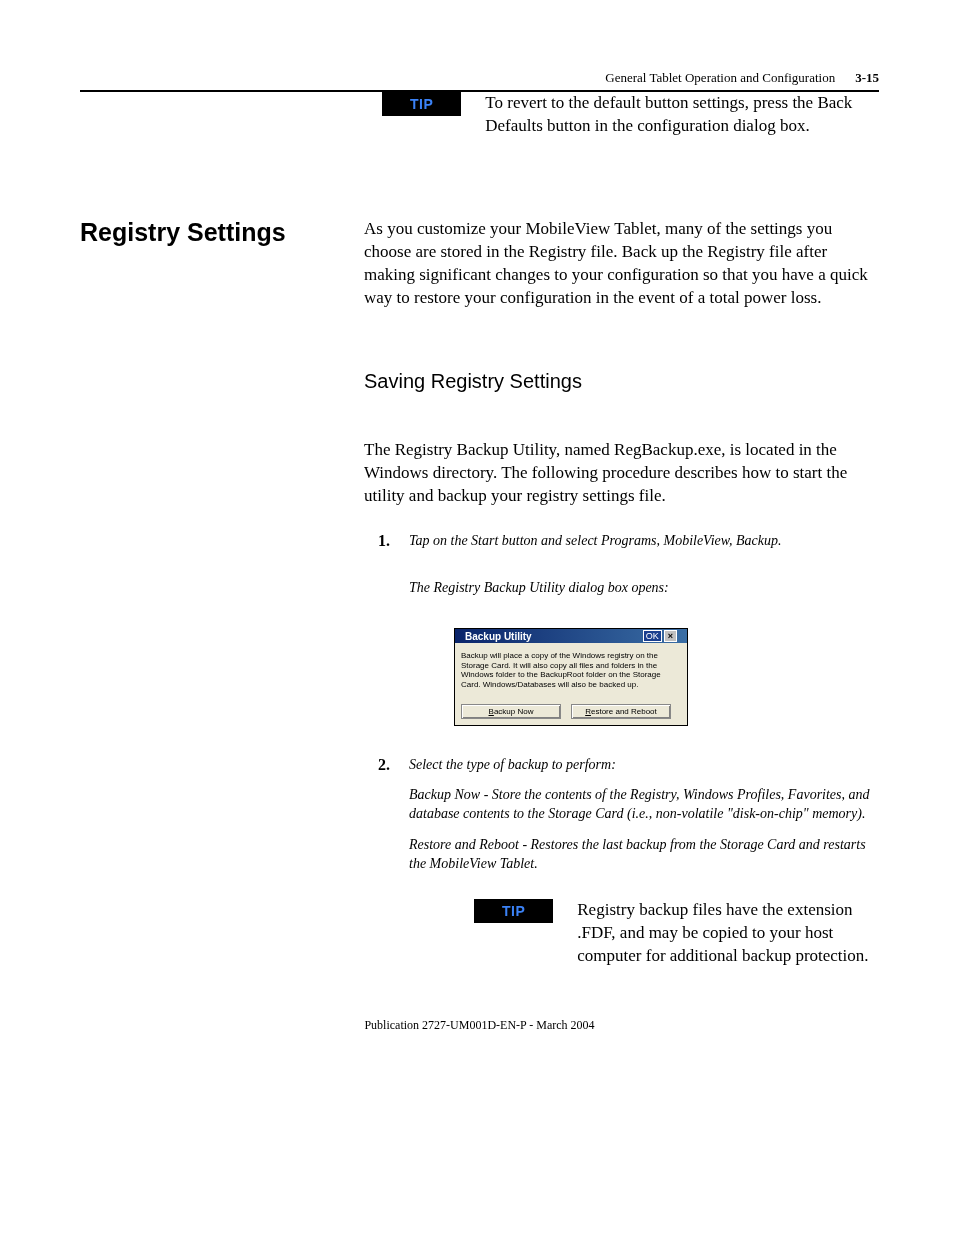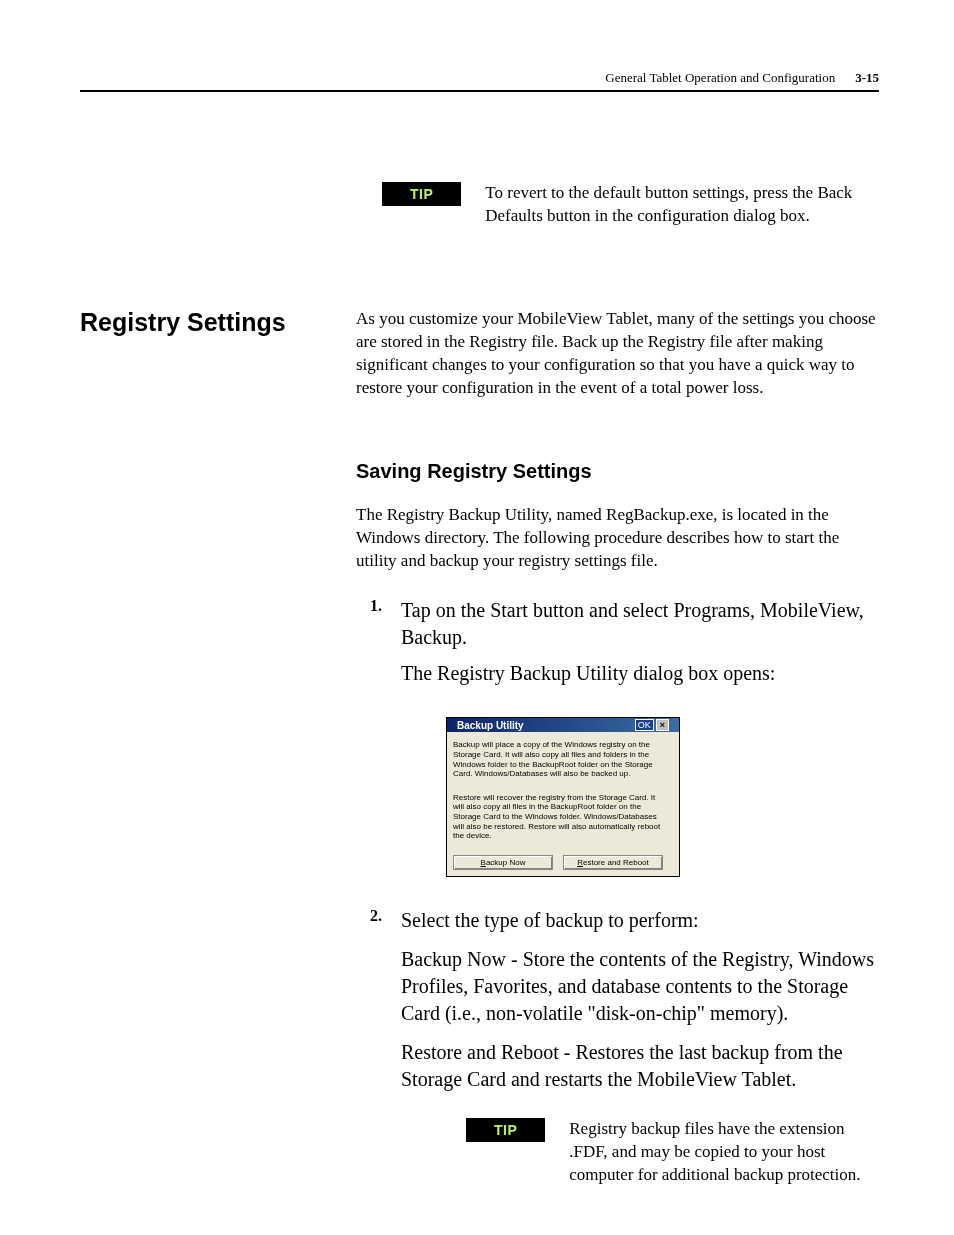--- a/index.html
+++ b/index.html
@@ -14,70 +14,69 @@
   .page {
     padding: 70px 75px 40px 80px;
     box-sizing: border-box;
   }
   .header-row {
     display: flex;
     justify-content: flex-end;
     align-items: baseline;
     padding-bottom: 4px;
     border-bottom: 2px solid #000;
-    margin-bottom: 90px;
   }
   .header-text {
     font-size: 13px;
   }
   .header-page {
     font-size: 13px;
     font-weight: bold;
     margin-left: 20px;
   }
   .footer {
     text-align: center;
     font-size: 12px;
     margin-top: 30px;
   }
   .tip-badge {
     background: #000;
-    color: #bef264;
+    color: #3b82f6;
     font-family: Arial, Helvetica, sans-serif;
     font-weight: bold;
     font-size: 14px;
     padding: 4px 28px;
     letter-spacing: 0.5px;
     flex-shrink: 0;
   }
   .section {
     display: flex;
     align-items: flex-start;
-    gap: 16px;
+    gap: 24px;
     margin-top: 80px;
   }
   .section-left {
     width: 260px;
     flex-shrink: 0;
   }
   .section-title {
     font-family: "Arial Narrow", Arial, sans-serif;
     font-weight: bold;
     font-size: 25px;
     letter-spacing: 0px;
   }
   .section-right {
     flex: 1;
   }
   .sub-title {
     font-family: "Arial Narrow", Arial, sans-serif;
-    font-weight: bold;
+    font-weight: normal;
     font-size: 20px;
     margin-top: 60px;
-    margin-bottom: 21px;
+    margin-bottom: 46px;
   }
   .body-text {
     font-size: 17px;
     line-height: 1.35;
   }
   ol.steps {
     list-style: none;
     padding: 0;
     margin: 25px 0 0 0;
   }
@@ -86,22 +85,23 @@
     padding-left: 45px;
     margin-bottom: 20px;
   }
   ol.steps > li > .num {
     position: absolute;
     left: 14px;
     font-weight: bold;
     font-size: 16px;
   }
   .step-body {
-    font-size: 20px;
+    font-size: 14px;
     line-height: 1.35;
+    font-style: italic;
   }
   .dialog-wrap {
     margin: 30px 0 30px 45px;
   }
   .dialog {
     width: 232px;
     border: 1px solid #000;
     font-family: Tahoma, Arial, sans-serif;
     font-size: 9px;
     background: #ece9d8;
@@ -199,32 +199,31 @@
     <div class="section-right">
       <div class="body-text">As you customize your MobileView Tablet, many of the settings you choose are stored in the Registry file. Back up the Registry file after making significant changes to your configuration so that you have a quick way to restore your configuration in the event of a total power loss.</div>
 
       <div class="sub-title">Saving Registry Settings</div>
       <div class="body-text">The Registry Backup Utility, named RegBackup.exe, is located in the Windows directory. The following procedure describes how to start the utility and backup your registry settings file.</div>
 
       <ol class="steps">
         <li>
           <span class="num">1.</span>
           <div class="step-body">Tap on the Start button and select Programs, MobileView, Backup.</div>
-          <div class="step-body" style="margin-top:9px">The Registry Backup Utility dialog box opens:</div>
+          <div class="step-body" style="margin-top:28px">The Registry Backup Utility dialog box opens:</div>
 
           <div class="dialog-wrap">
             <div class="dialog">
               <div class="dialog-title">
                 <span class="title-text">Backup Utility</span>
                 <span class="dialog-ok">OK</span>
                 <span class="dialog-close">×</span>
               </div>
               <div class="dialog-body">
                 <div class="dialog-p">Backup will place a copy of the Windows registry on the Storage Card.  It will also copy all files and folders in the Windows folder to the BackupRoot folder on the Storage Card.  Windows/Databases will also be backed up.</div>
-                <div class="dialog-p">Restore will recover the registry from the Storage Card. It will also copy all files in the BackupRoot folder on the Storage Card to the Windows folder.  Windows/Databases will also be restored.  Restore will also automatically reboot the device.</div>
                 <div class="dialog-buttons">
                   <div class="dialog-btn"><u class="accel">B</u><span>ackup Now</span></div>
                   <div class="dialog-btn"><u class="accel">R</u><span>estore and Reboot</span></div>
                 </div>
               </div>
             </div>
           </div>
         </li>
 
         <li>

